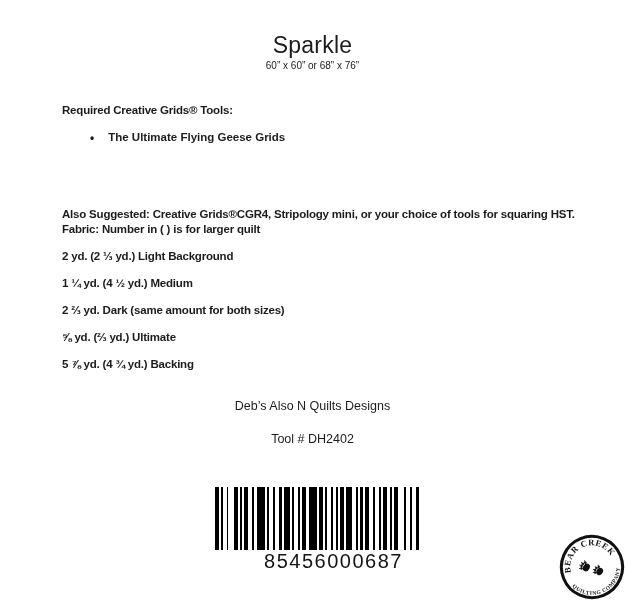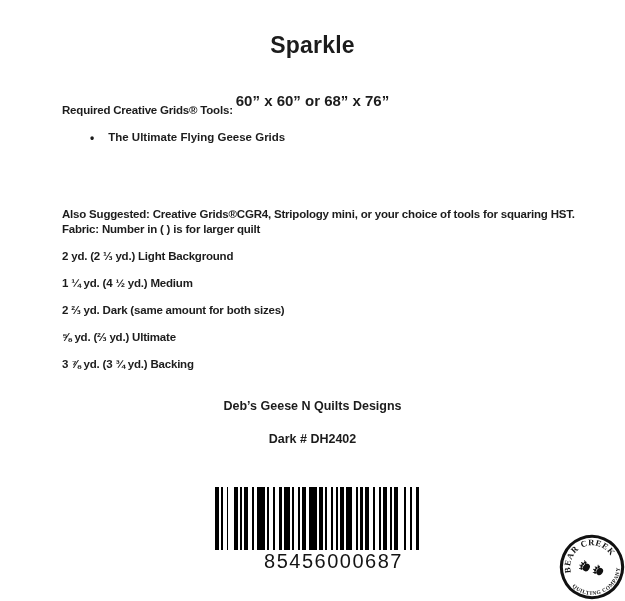--- a/index.html
+++ b/index.html
@@ -10,30 +10,30 @@
     background: #ffffff;
     font-family: "Liberation Sans", sans-serif;
     color: #1c1c1c;
     overflow: hidden;
   }
   .centered {
     position: absolute;
     left: 0;
     width: 100%;
     text-align: center;
-    font-weight: bold;
+    font-weight: normal;
   }
   .page-title {
     top: 32px;
     font-size: 23px;
     letter-spacing: 0.2px;
   }
   .page-subtitle {
-    top: 92px;
-    font-size: 15px;
+    top: 60px;
+    font-size: 10px;
   }
   .body-line {
     position: absolute;
     left: 62px;
     font-size: 11.5px;
     font-weight: bold;
     letter-spacing: -0.2px;
     white-space: nowrap;
   }
   .wrap-line {
@@ -99,24 +99,24 @@
     <span>The Ultimate Flying Geese Grids</span>
   </div>
 
   <div class="body-line wrap-line" style="top:157px">Also Suggested: Creative Grids®CGR4, Stripology mini, or your choice of tools for squaring HST.</div>
 
   <div class="body-line" style="top:223px">Fabric: Number in ( ) is for larger quilt</div>
   <div class="body-line" style="top:250px">2 yd. (2 ⅓ yd.) Light Background</div>
   <div class="body-line" style="top:277px">1 ¼ yd. (4 ½ yd.) Medium</div>
   <div class="body-line" style="top:304px">2 ⅔ yd. Dark (same amount for both sizes)</div>
   <div class="body-line" style="top:331px">⅝ yd. (⅔ yd.) Ultimate</div>
-  <div class="body-line" style="top:358px">3 ⅞ yd. (3 ¾ yd.) Backing</div>
-
-  <div class="centered designer-name">Deb’s Geese N Quilts Designs</div>
-  <div class="centered item-number">Dark # DH2402</div>
+  <div class="body-line" style="top:358px">5 ⅞ yd. (4 ¾ yd.) Backing</div>
+
+  <div class="centered designer-name">Deb’s Also N Quilts Designs</div>
+  <div class="centered item-number">Tool # DH2402</div>
 
   <div class="barcode-bars">
       <div style="flex: 0 0 1.88679%; background: rgb(0, 0, 0);"></div>
       <div style="flex: 0 0 0.943396%; background: rgb(255, 255, 255);"></div>
       <div style="flex: 0 0 0.943396%; background: rgb(0, 0, 0);"></div>
       <div style="flex: 0 0 1.88679%; background: rgb(255, 255, 255);"></div>
       <div style="flex: 0 0 0.943396%; background: rgb(0, 0, 0);"></div>
       <div style="flex: 0 0 2.83019%; background: rgb(255, 255, 255);"></div>
       <div style="flex: 0 0 1.88679%; background: rgb(0, 0, 0);"></div>
       <div style="flex: 0 0 0.943396%; background: rgb(255, 255, 255);"></div>

